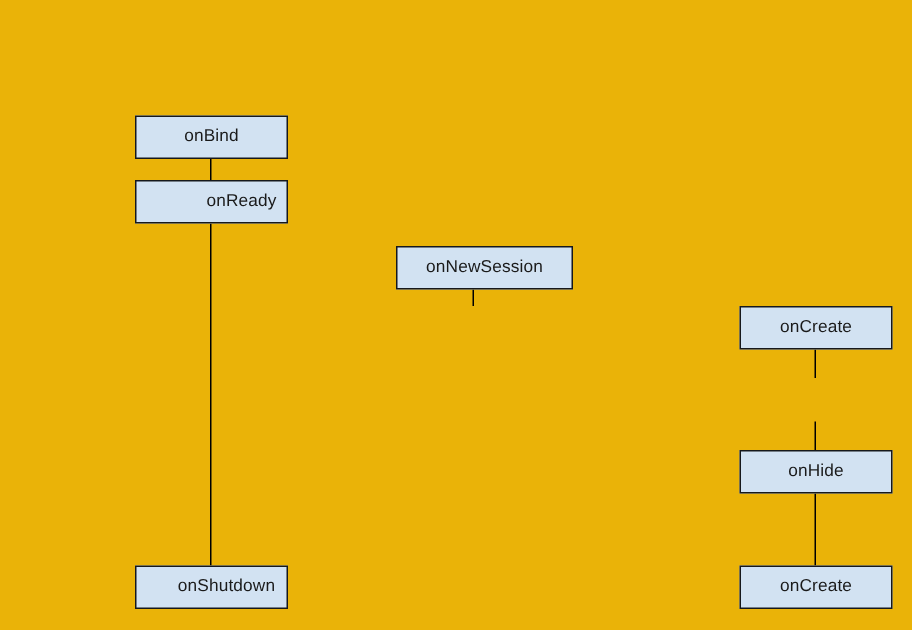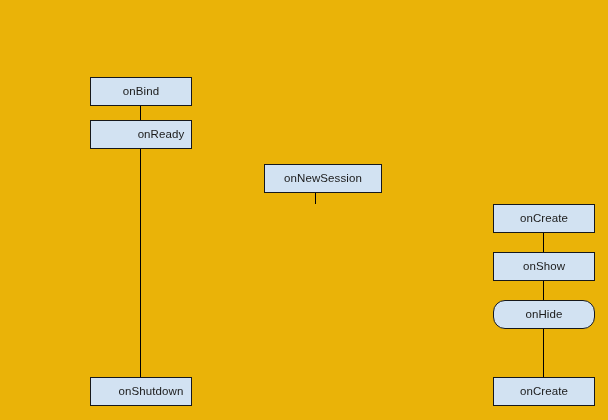--- a/index.html
+++ b/index.html
@@ -62,25 +62,22 @@
   </div>
 
   <div class="lifecycle-node" style="left:264px; top:164px; width:118px; height:29px;">
     <span class="node-label">onNewSession</span>
   </div>
 
   <div class="lifecycle-node" style="left:493px; top:204px; width:102px; height:29px;">
     <span class="node-label">onCreate</span>
   </div>
 
-  <div class="lifecycle-node" style="left:493px; top:252px; width:102px; height:29px;">
-    <span class="node-label">onShow</span>
-  </div>
 
-  <div class="lifecycle-node" style="left:493px; top:300px; width:102px; height:29px;border-radius:12px;">
+  <div class="lifecycle-node" style="left:493px; top:300px; width:102px; height:29px;">
     <span class="node-label">onHide</span>
   </div>
 
   <div class="lifecycle-node" style="left:493px; top:377px; width:102px; height:29px;">
     <span class="node-label">onCreate</span>
   </div>
 
   <div class="lifecycle-node" style="left:90px; top:377px; width:102px; height:29px;padding-left:20px;">
     <span class="node-label">onShutdown</span>
   </div>

